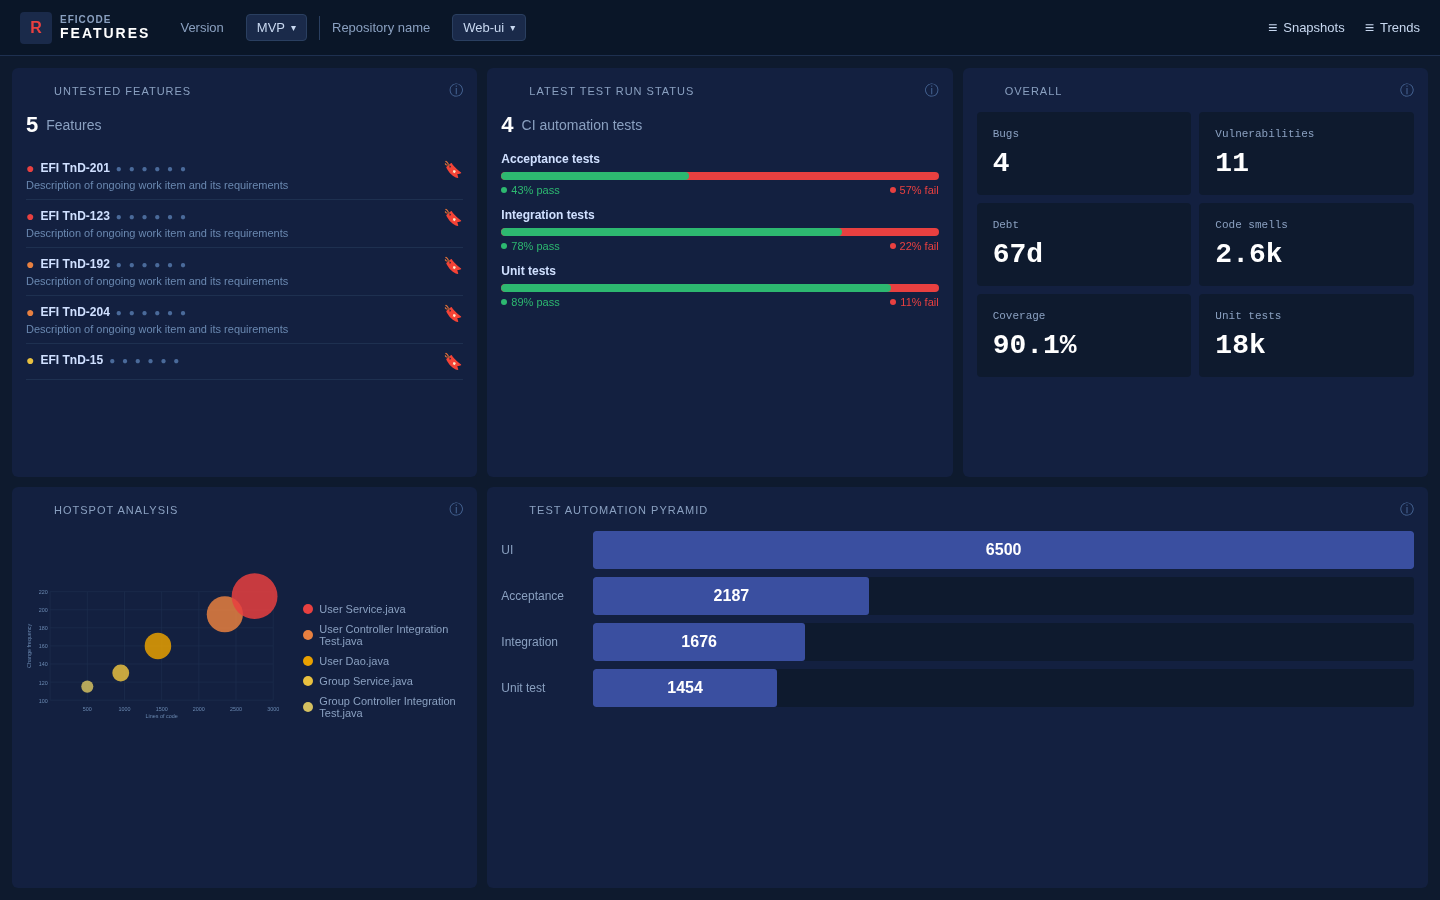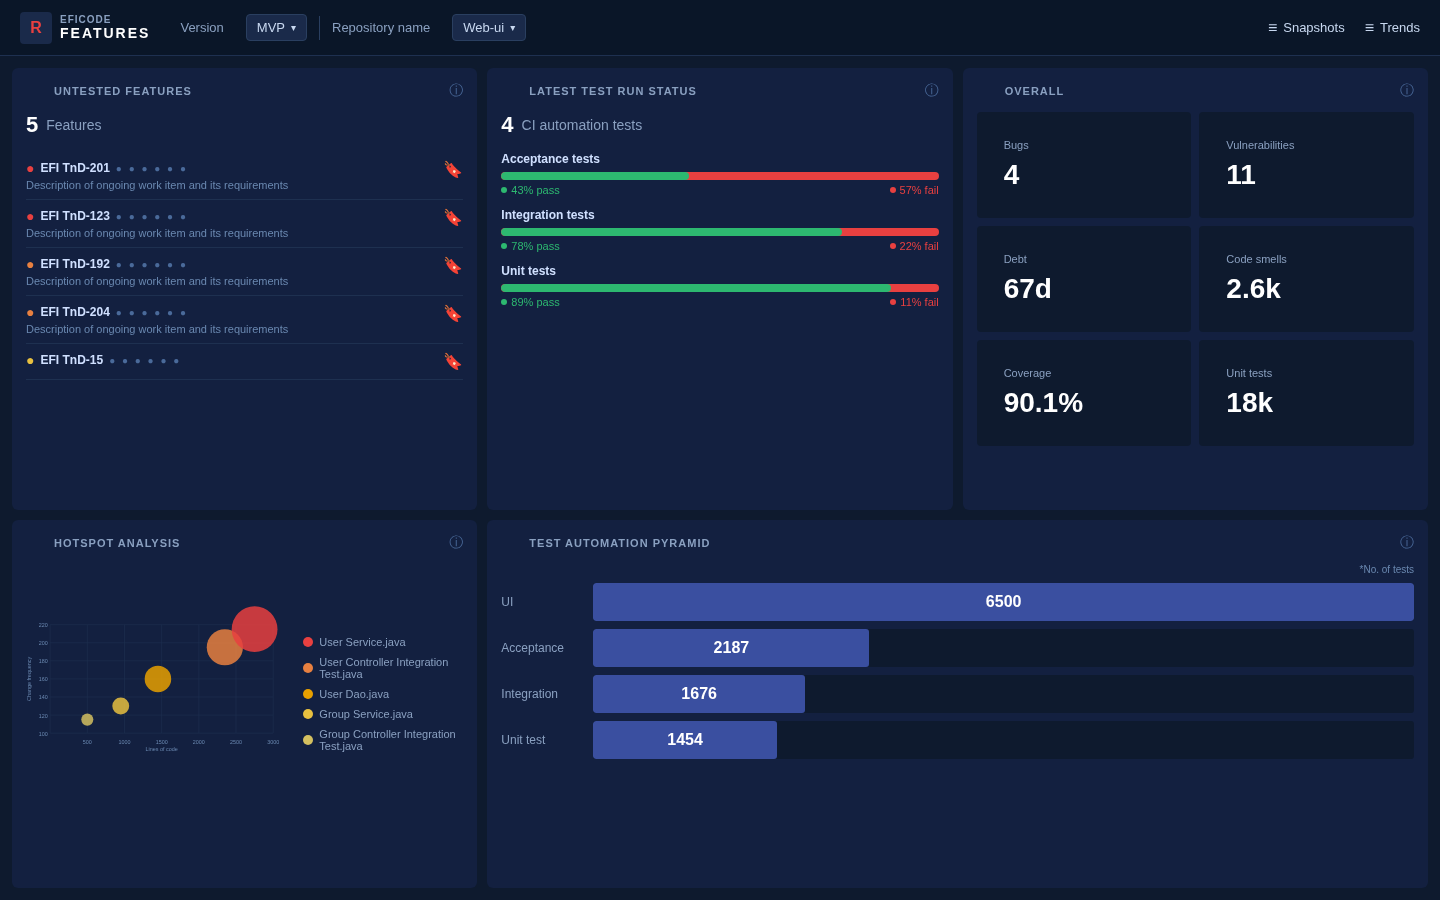--- a/index.html
+++ b/index.html
@@ -117,21 +117,21 @@
       overflow: hidden;
     }
     .panel-header {
       display: flex;
       justify-content: space-between;
       align-items: center;
       margin-bottom: 12px;
     }
     .panel-title {
       font-size: 11px;
-      font-weight: 700;
+      font-weight: 400;
       color: #8aa0c0;
       letter-spacing: 1px;
       text-transform: uppercase;
       padding-left: 28px;
     }
     .info-icon {
       color: #4a6a9a;
       font-size: 14px;
       cursor: pointer;
     }
@@ -247,21 +247,22 @@
       grid-row: 1;
     }
     .overall-grid {
       display: grid;
       grid-template-columns: 1fr 1fr;
       gap: 8px;
     }
     .metric-card {
       background: #0e1a2e;
       border-radius: 4px;
-      padding: 27px;
+      padding: 16px;
+      font-family: Liberation Mono, monospace;
     }
     .metric-label {
       font-size: 11px;
       color: #8aa0c0;
       margin-bottom: 8px;
     }
     .metric-value {
       font-size: 28px;
       font-weight: 700;
       color: #fff;
@@ -616,21 +617,20 @@
   </div>
         </div>
     </div>
   </div>
 
   <div class="panel pyramid-panel">
     <div class="panel-header">
       <span class="panel-title">TEST AUTOMATION PYRAMID</span>
       <span class="info-icon">ⓘ</span>
     </div>
-    <div class="pyramid-note">*No. of tests</div>
     <div class="pyramid-rows" id="pyramid-rows">
         <div class="pyramid-row">
     <div class="pyramid-row-label">UI</div>
     <div class="pyramid-bar-container">
       <div class="pyramid-bar-fill" style="width:100%">
         <span class="pyramid-bar-value">6500</span>
       </div>
     </div>
   </div>
         <div class="pyramid-row">

